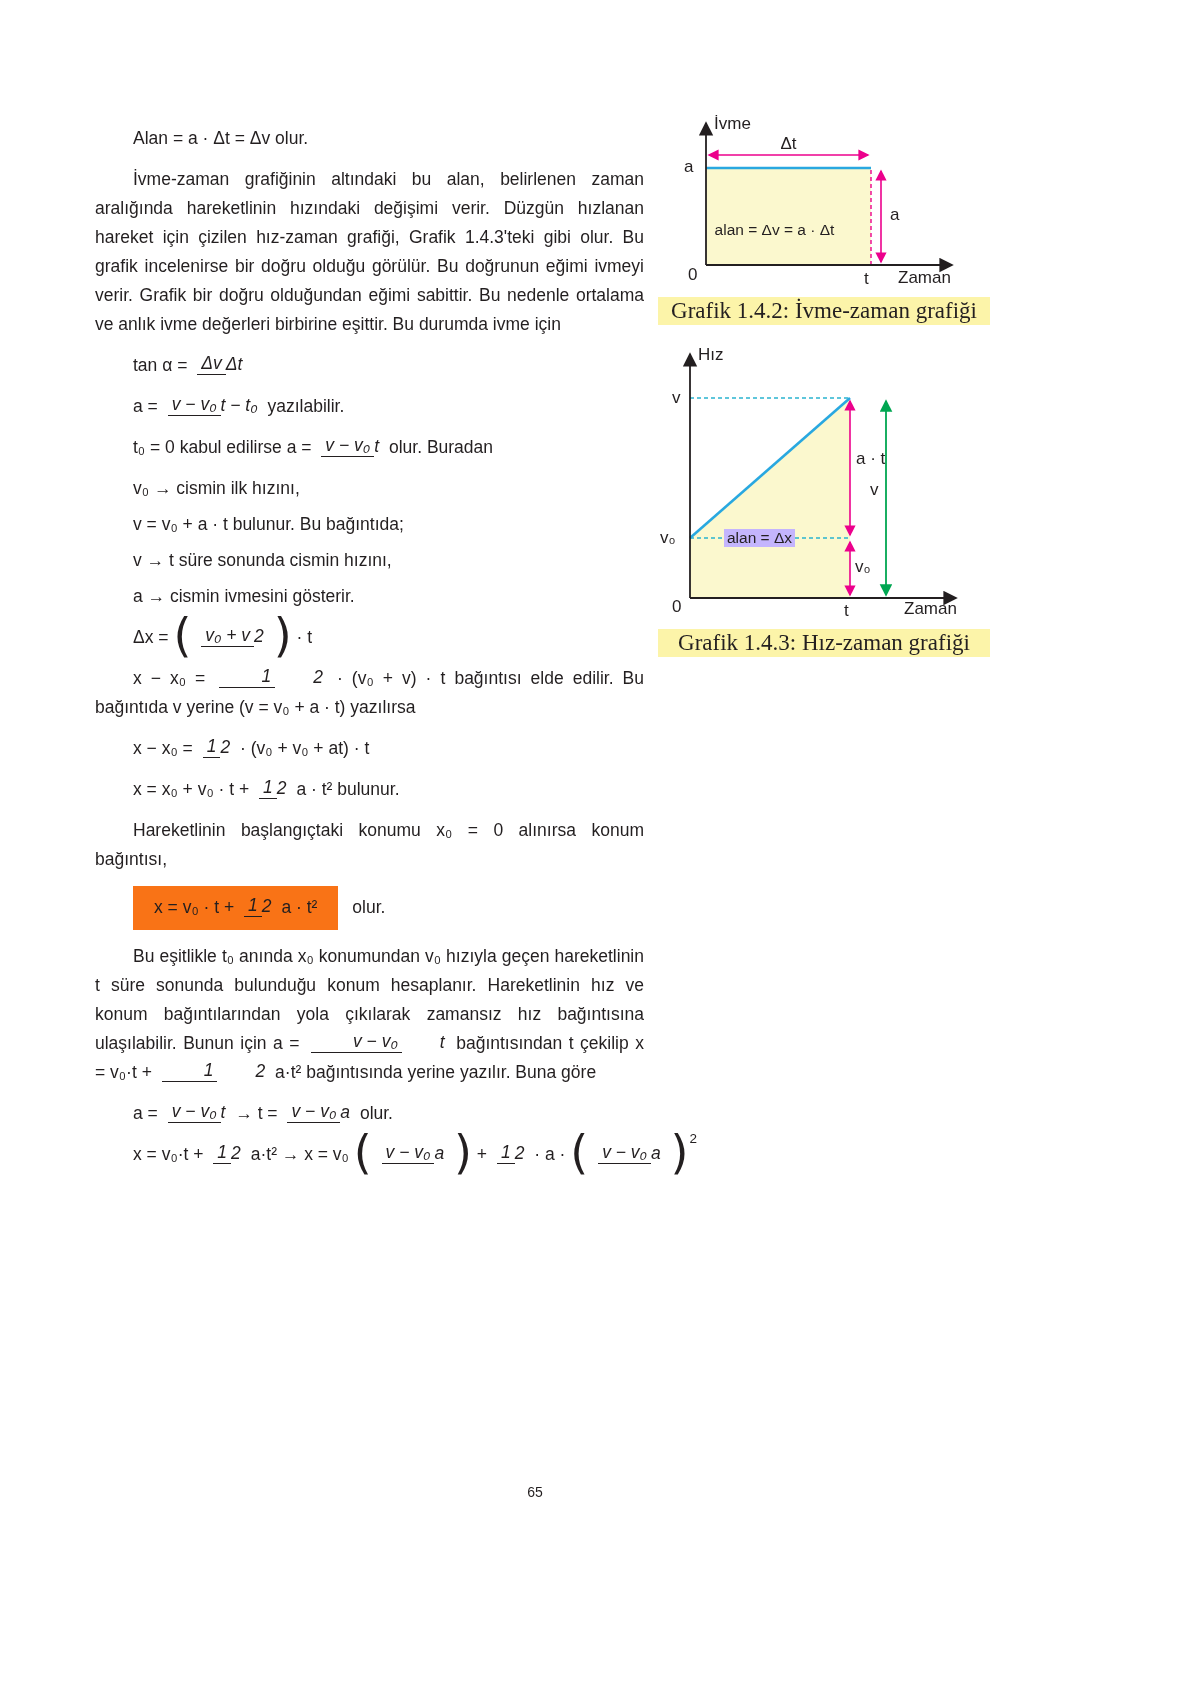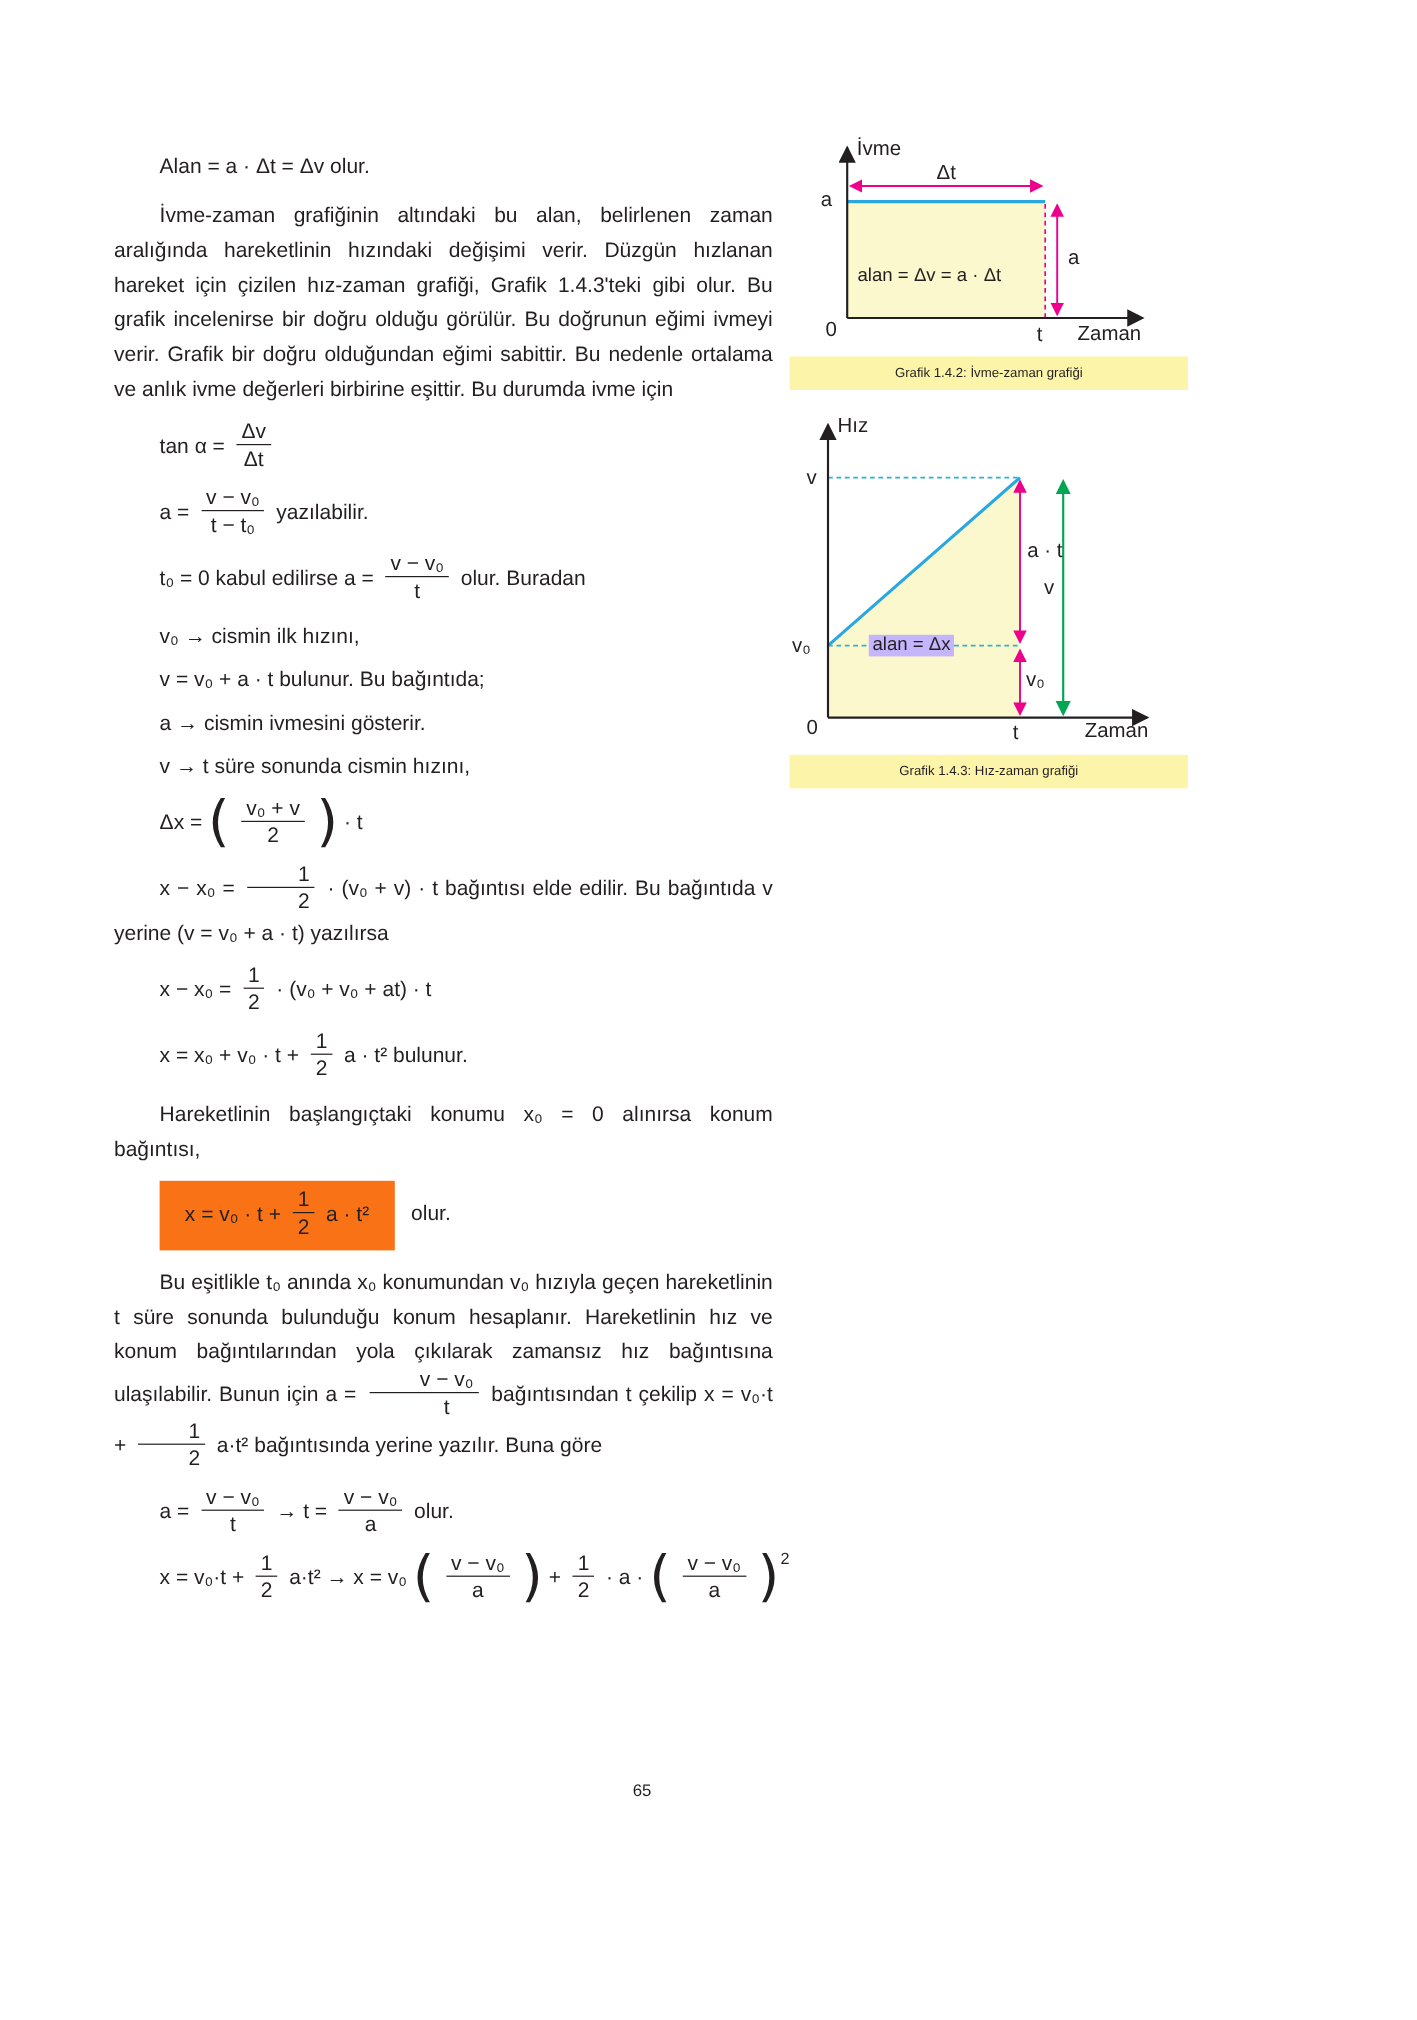--- a/index.html
+++ b/index.html
@@ -13,22 +13,22 @@
   }
   .text-col {
     position: absolute; left: 95px; top: 112px; width: 549px;
     font-size: 17.5px; line-height: 29px; text-align: justify;
   }
   .para { margin: 0; text-indent: 38px; }
   .fline { margin: 12px 0 12px 38px; text-align: left; text-indent: 0; }
   .fline.tight { margin: 7px 0 7px 38px; }
   .fline.nowrap { white-space: nowrap; }
   .frac {
-    display: inline-flex; flex-direction: column; vertical-align: middle;
-    text-align: center; line-height: 20px; margin: 0 5px; position: relative; top: -2px;
+    display: inline-flex; flex-direction: row; vertical-align: middle;
+    text-align: center; line-height: 20px; margin: 0 5px; position: relative; top: -2px; font-style: italic;
   }
   .frac .num { border-bottom: 1.5px solid #231F20; padding: 0 4px 1px; }
   .frac .den { padding-top: 1px; }
   .bp {
     font-size: 46px; line-height: 0; vertical-align: middle; display: inline-block;
     position: relative; top: -3px; font-family: "DejaVu Sans", sans-serif; font-weight: 400;
   }
   .psq { font-size: 13.5px; position: relative; top: -17px; margin-left: 1px; }
   .hl { background: #f97316; padding: 7px 21px 8px; display: inline-block; }
   .after-hl { margin-left: 9px; }
@@ -37,21 +37,22 @@
   #graph1 { left: 660px; top: 113px; width: 330px; height: 182px; }
   #graph2 { left: 658px; top: 346px; width: 332px; height: 272px; }
   .graph svg { position: absolute; left: 0; top: 0; }
   .glabel { position: absolute; font-size: 17px; line-height: 18px; white-space: nowrap; }
   .gsmall { font-size: 15.5px; }
   .area-bg { background: #c4b5fd; padding: 0 3px; }
 
   .caption {
     position: absolute; left: 658px; width: 332px; height: 28px;
     background: #FCF4A9; display: flex; align-items: center; justify-content: center;
-    font-size: 11px;
+    font-size: 23px;
+    font-family: Liberation Serif, serif;
   }
   #caption1 { top: 297px; }
   #caption2 { top: 629px; }
 
   .page-number { position: absolute; left: 495px; top: 1484px; width: 80px; text-align: center; font-size: 14px; }
 </style>
 </head>
 <body>
 
 <div class="text-col">
@@ -90,24 +91,24 @@
   </div>
 
   <div class="fline tight">
     <span>v₀ → cismin ilk hızını,</span>
   </div>
 
   <div class="fline tight">
     <span>v = v₀ + a · t bulunur. Bu bağıntıda;</span>
   </div>
   <div class="fline tight">
+    <span>v → t süre sonunda cismin hızını,</span>
+  </div>
+  <div class="fline tight">
     <span>a → cismin ivmesini gösterir.</span>
-  </div>
-  <div class="fline tight">
-    <span>v → t süre sonunda cismin hızını,</span>
   </div>
 
 
   <div class="fline">
     <span>Δx =</span>
     <span class="bp">(</span>
     <span class="frac">
         <span class="num">v₀ + v</span>
         <span class="den">2</span>
       </span>

